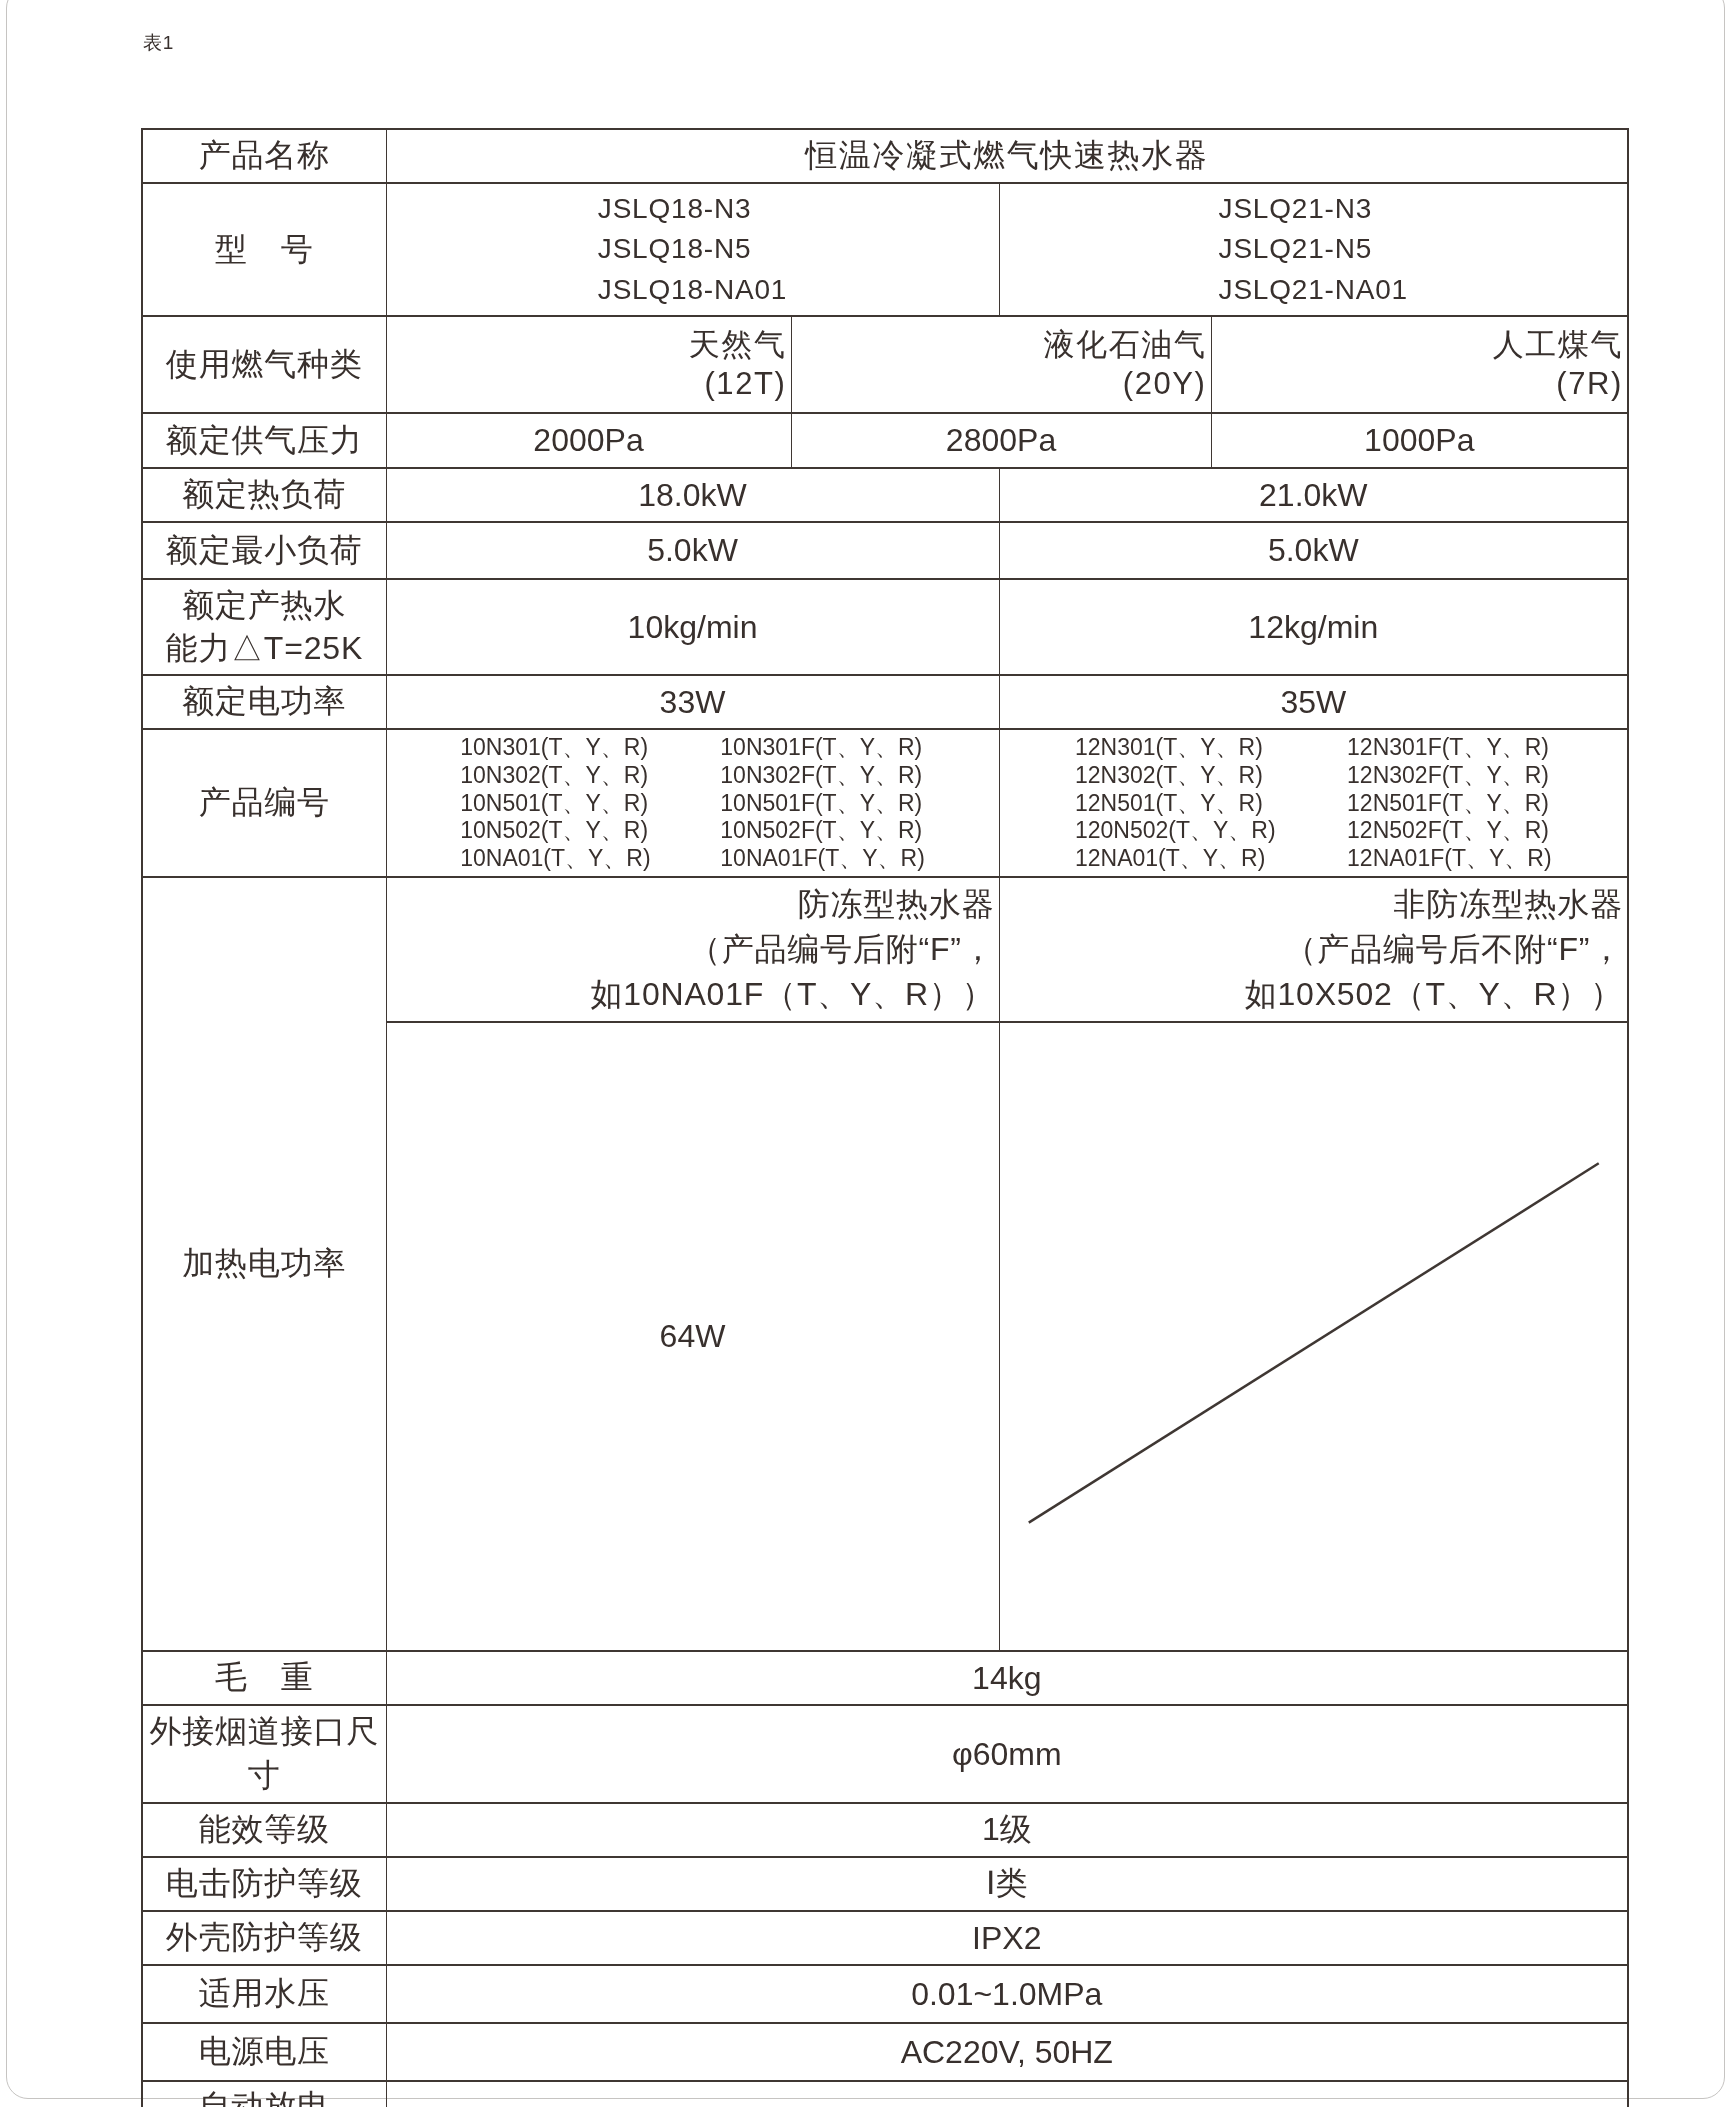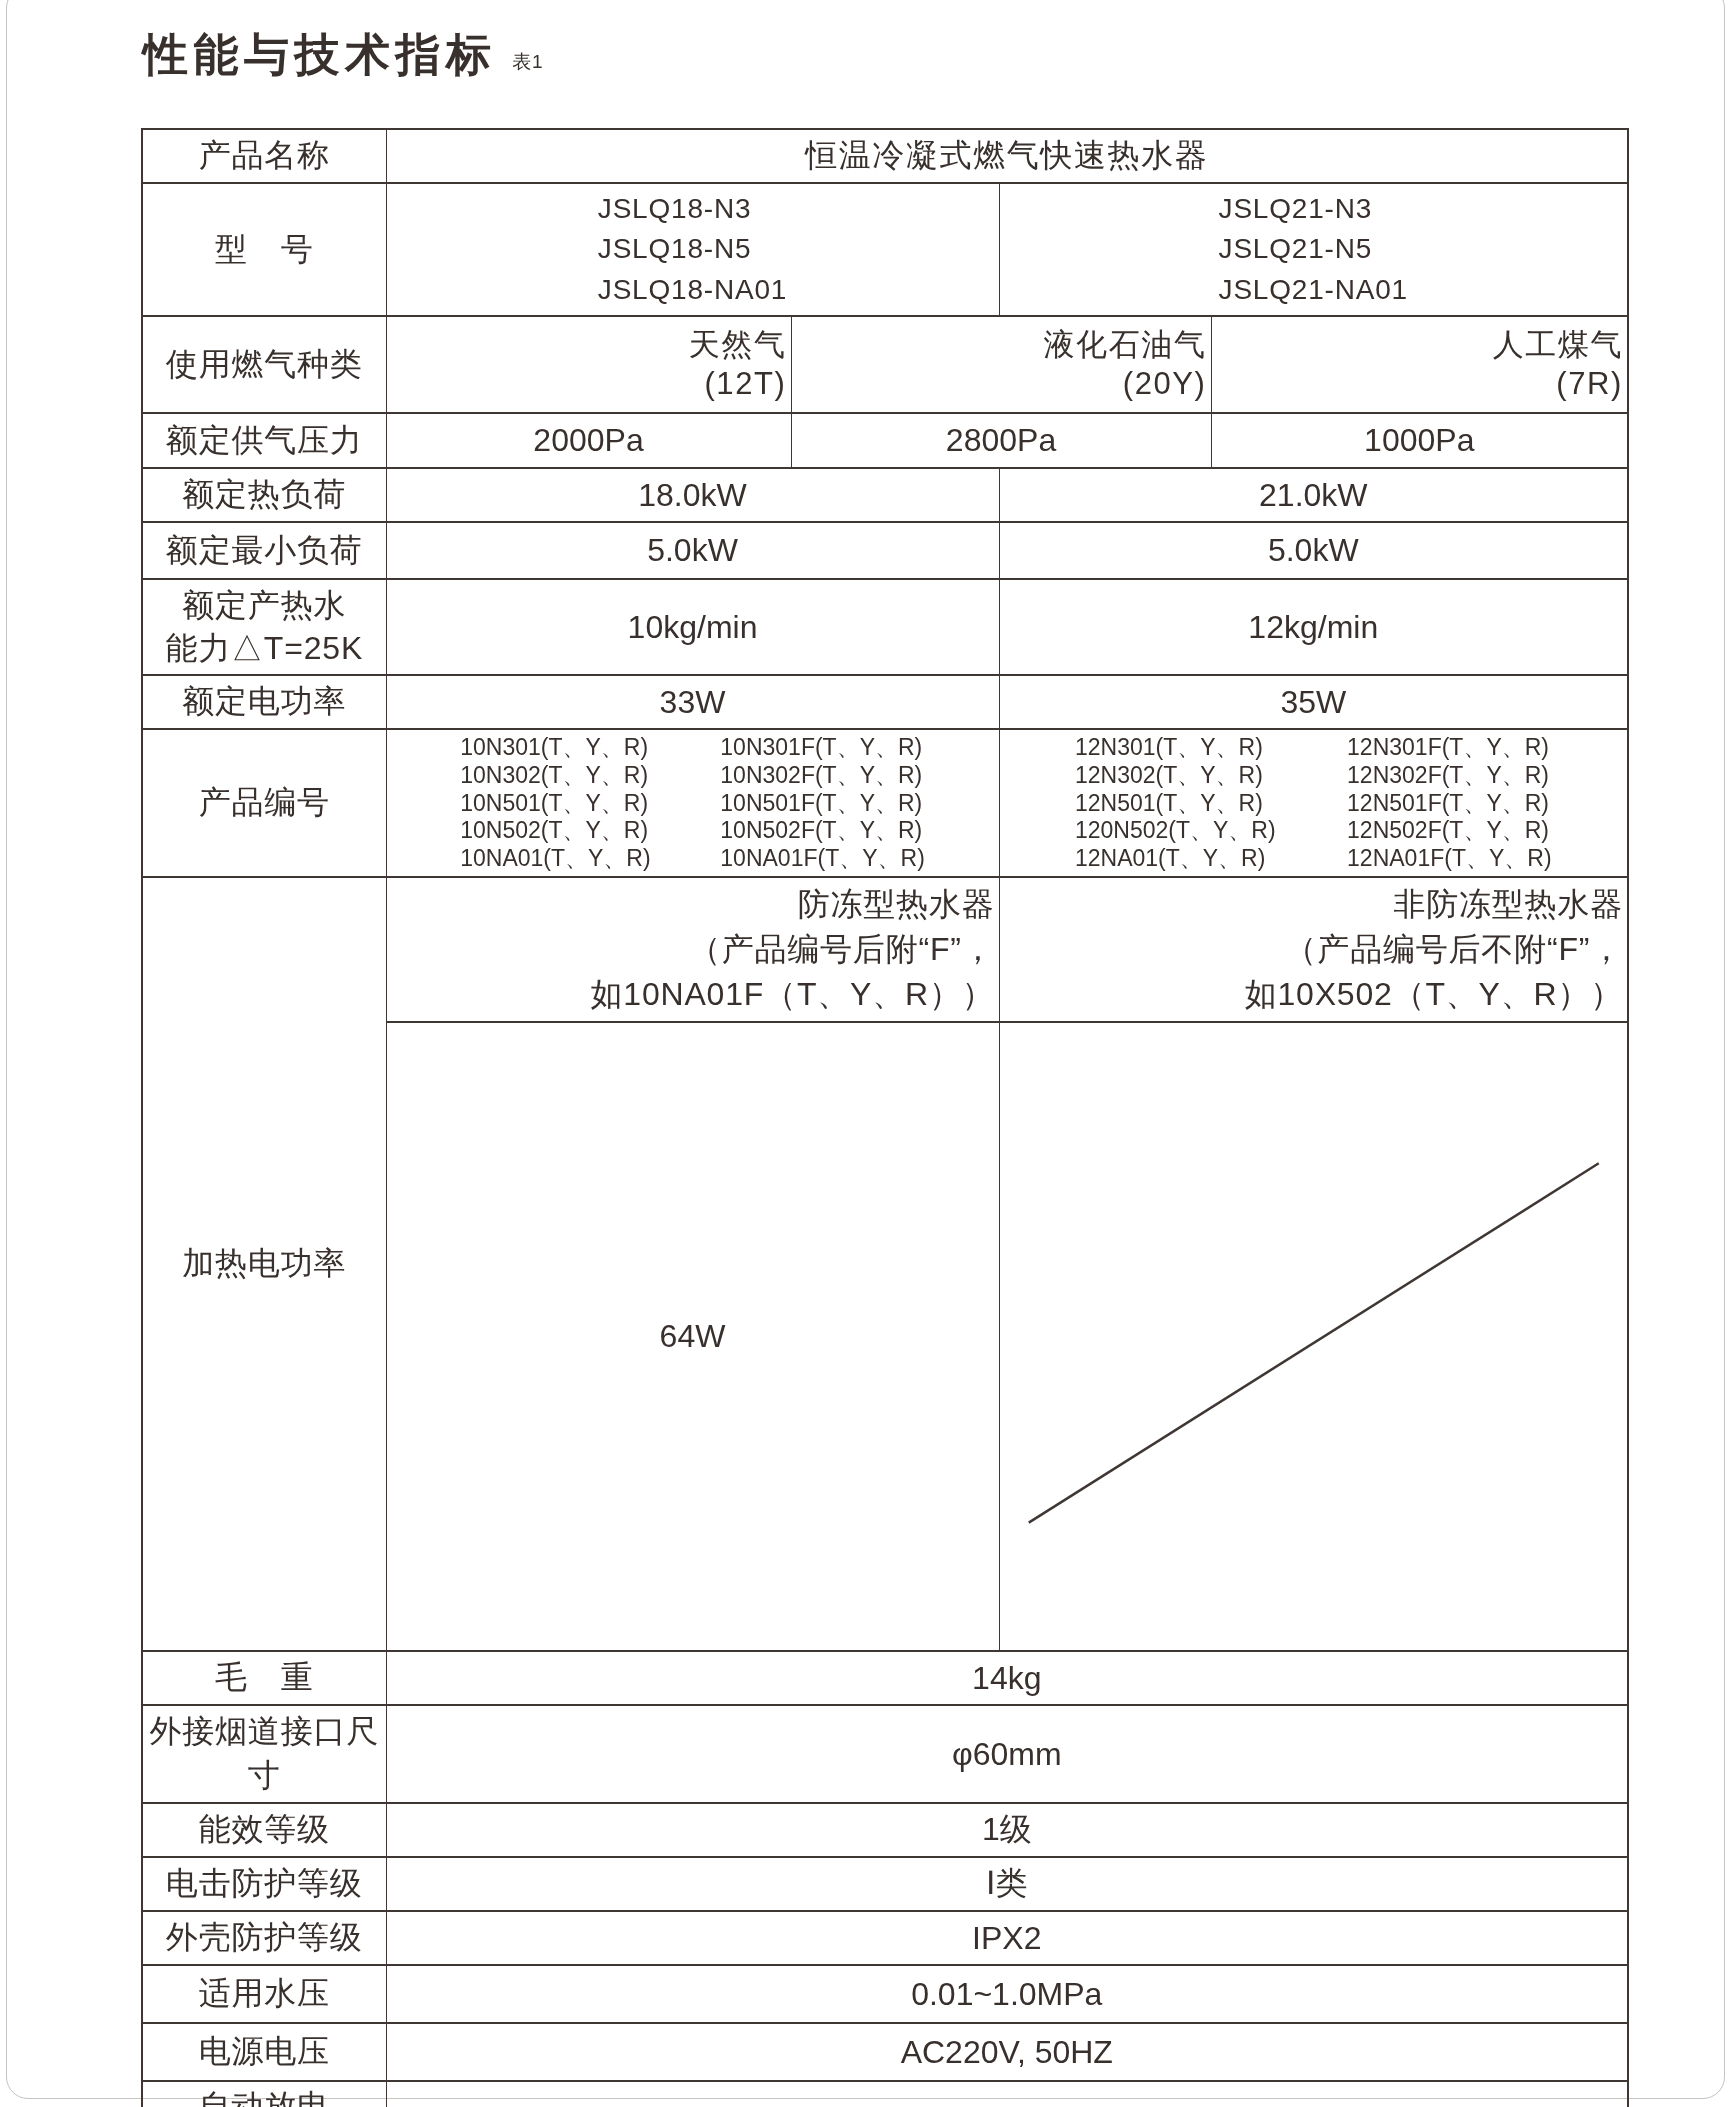--- a/index.html
+++ b/index.html
@@ -96,21 +96,20 @@
   td.diag svg{display:block;width:100%;height:100%;}
   .serif-i{font-family:"Liberation Serif", serif;}
 </style>
 </head>
 <body>
 
 <div class="page">
   <div class="page-frame"></div>
 
   <div class="title-row">
-    <h1>性能与技术指标</h1>
     <span class="table-caption">表1</span>
   </div>
 
   <table class="spec">
     <colgroup>
       <col style="width:106px">
         <col style="width:138px">
       <col style="width:405px">
         <col style="width:208px">
       <col style="width:212px">

